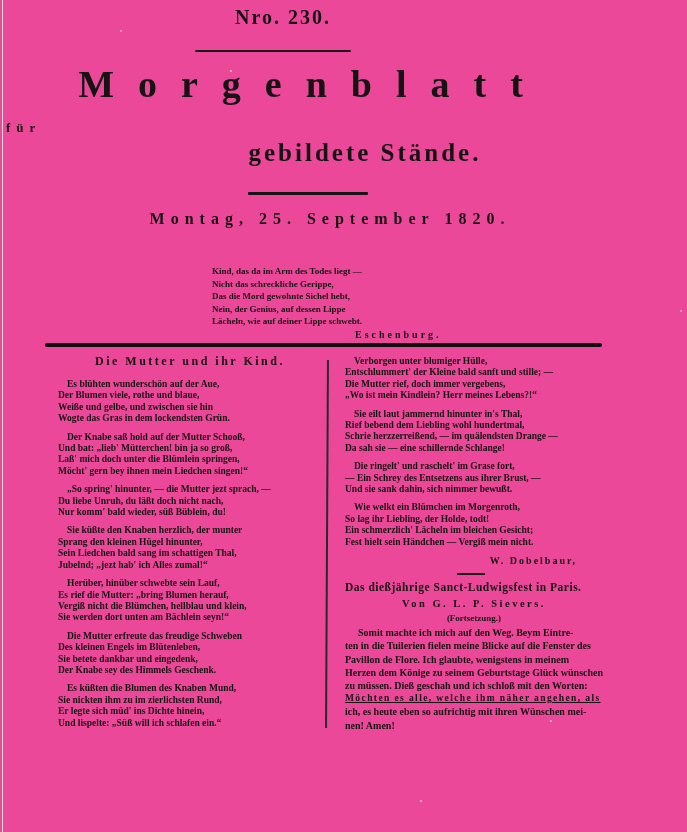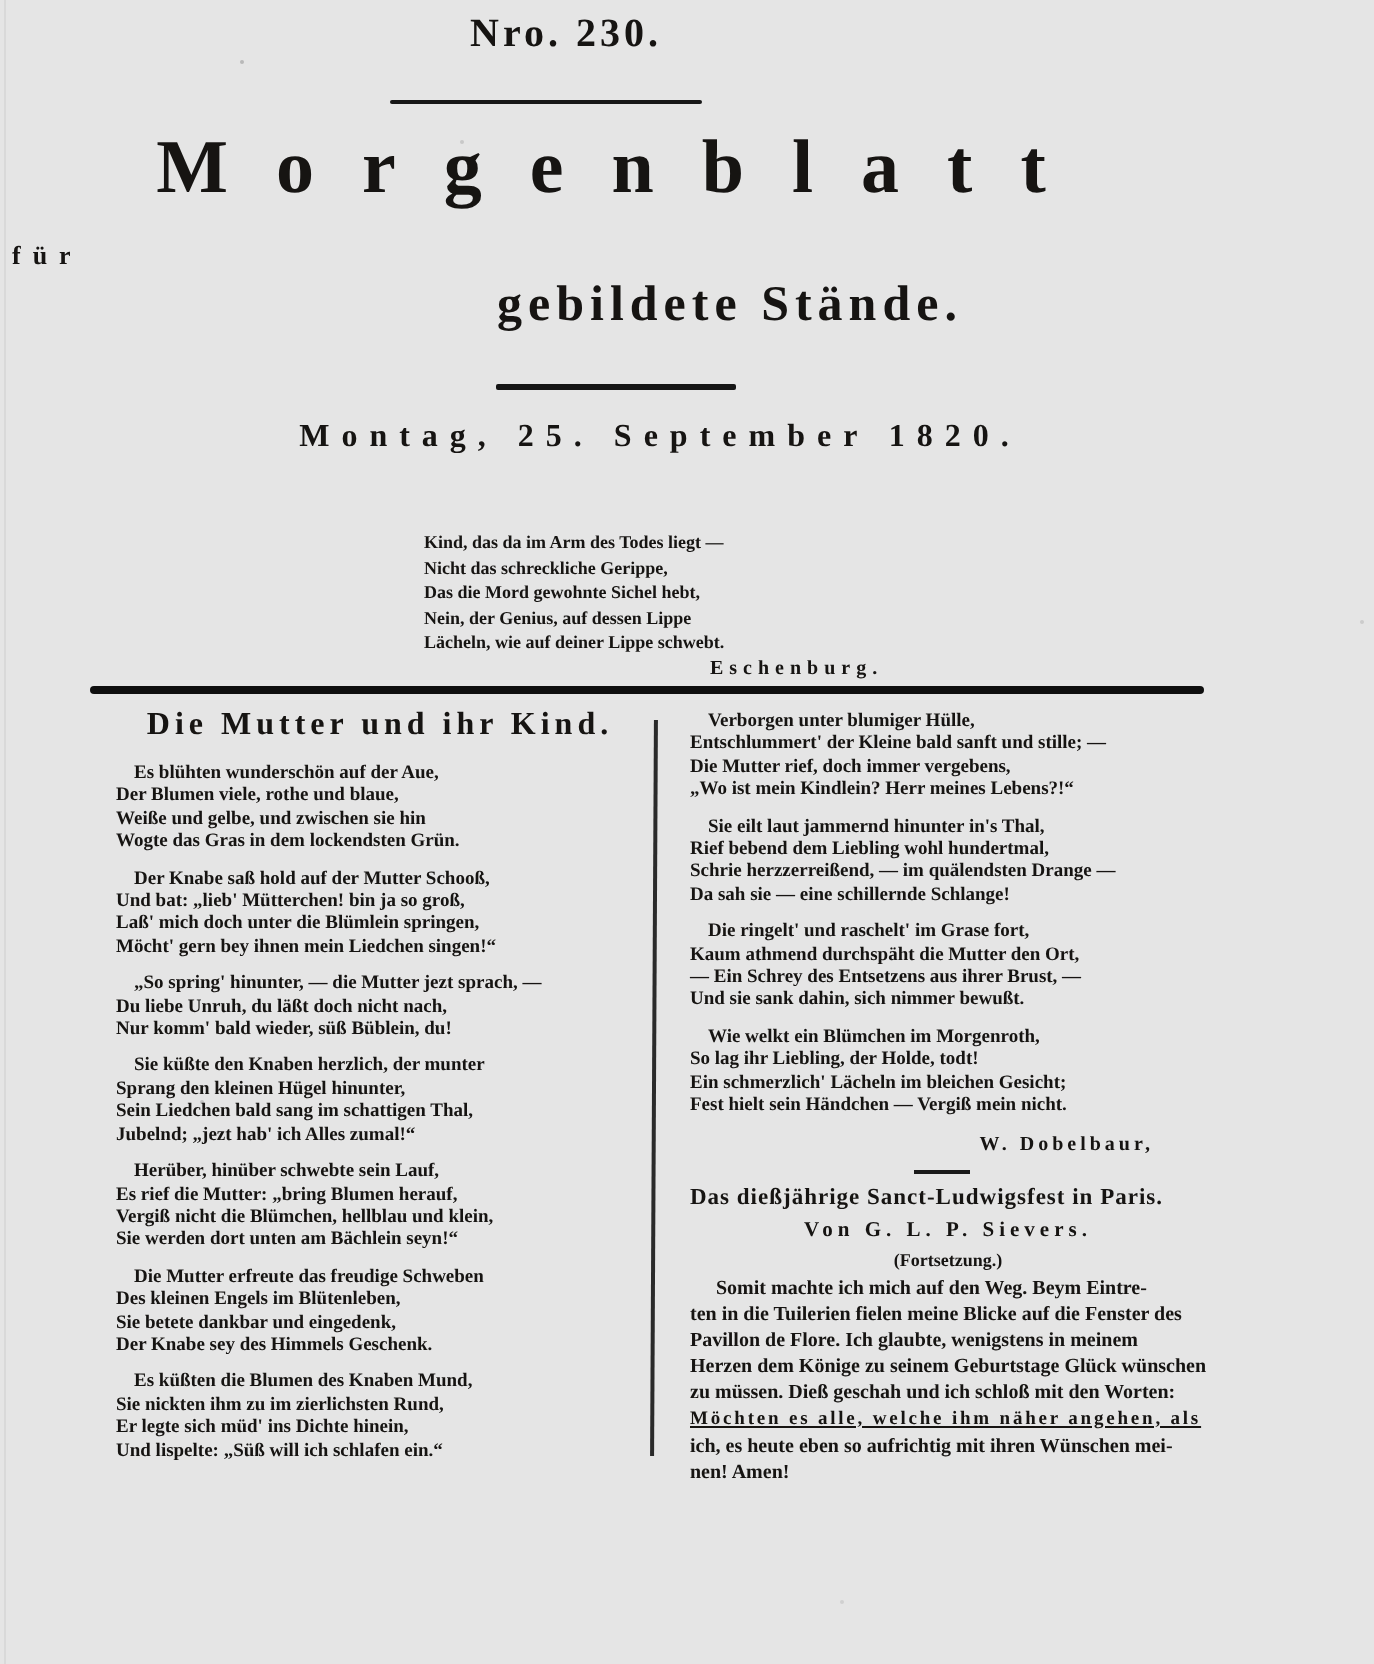--- a/index.html
+++ b/index.html
@@ -1,20 +1,20 @@
 <!DOCTYPE html>
 <html><head>
 <meta charset="utf-8">
 <style>
   html, body { margin: 0; padding: 0; background: #ffffff; }
   .page {
     position: relative;
     width: 687px;
     height: 832px;
-    background: #e5e5e5;
+    background: #ec4899;
     color: #161412;
     font-family: "Liberation Serif", "DejaVu Serif", serif;
     font-weight: 700;
     overflow: hidden;
   }
   .edge-line {
     position: absolute; left: 2px; top: 0; width: 1px; height: 100%;
     background: #d9d9d9;
   }
   
@@ -63,21 +63,21 @@
     background: #0e0e0e; border-radius: 2px;
   }
   
   .col-divider {
     position: absolute; left: 326px; top: 360px; width: 1.5px; height: 368px;
     background: #2a2a2a; transform: rotate(0.3deg);
   }
   .col-left  { position: absolute; left: 58px;  top: 354px; width: 264px; }
   .col-right { position: absolute; left: 345px; top: 356px; width: 258px; }
   .poem-title {
-    text-align: center; font-size: 16px; letter-spacing: 2.5px;
+    text-align: center; font-size: 12px; letter-spacing: 2.5px;
     margin-bottom: 10px; white-space: nowrap;
   }
   .stanza { margin-bottom: 7px; }
   .pline {
     font-size: 9.5px; line-height: 11.4px; white-space: nowrap;
   }
   .stanza .pline:first-child { text-indent: 9px; }
   .poem-attr {
     text-align: right; padding-right: 26px;
     font-size: 10px; letter-spacing: 2px; margin-top: 2px; white-space: nowrap;
@@ -194,21 +194,20 @@
           <div class="pline">„Wo ist mein Kindlein? Herr meines Lebens?!“</div>
         </div>
         <div class="stanza">
           <div class="pline">Sie eilt laut jammernd hinunter in's Thal,</div>
           <div class="pline">Rief bebend dem Liebling wohl hundertmal,</div>
           <div class="pline">Schrie herzzerreißend, — im quälendsten Drange —</div>
           <div class="pline">Da sah sie — eine schillernde Schlange!</div>
         </div>
         <div class="stanza">
           <div class="pline">Die ringelt' und raschelt' im Grase fort,</div>
-          <div class="pline">Kaum athmend durchspäht die Mutter den Ort,</div>
           <div class="pline">— Ein Schrey des Entsetzens aus ihrer Brust, —</div>
           <div class="pline">Und sie sank dahin, sich nimmer bewußt.</div>
         </div>
         <div class="stanza">
           <div class="pline">Wie welkt ein Blümchen im Morgenroth,</div>
           <div class="pline">So lag ihr Liebling, der Holde, todt!</div>
           <div class="pline">Ein schmerzlich' Lächeln im bleichen Gesicht;</div>
           <div class="pline">Fest hielt sein Händchen — Vergiß mein nicht.</div>
         </div>
       </div>

